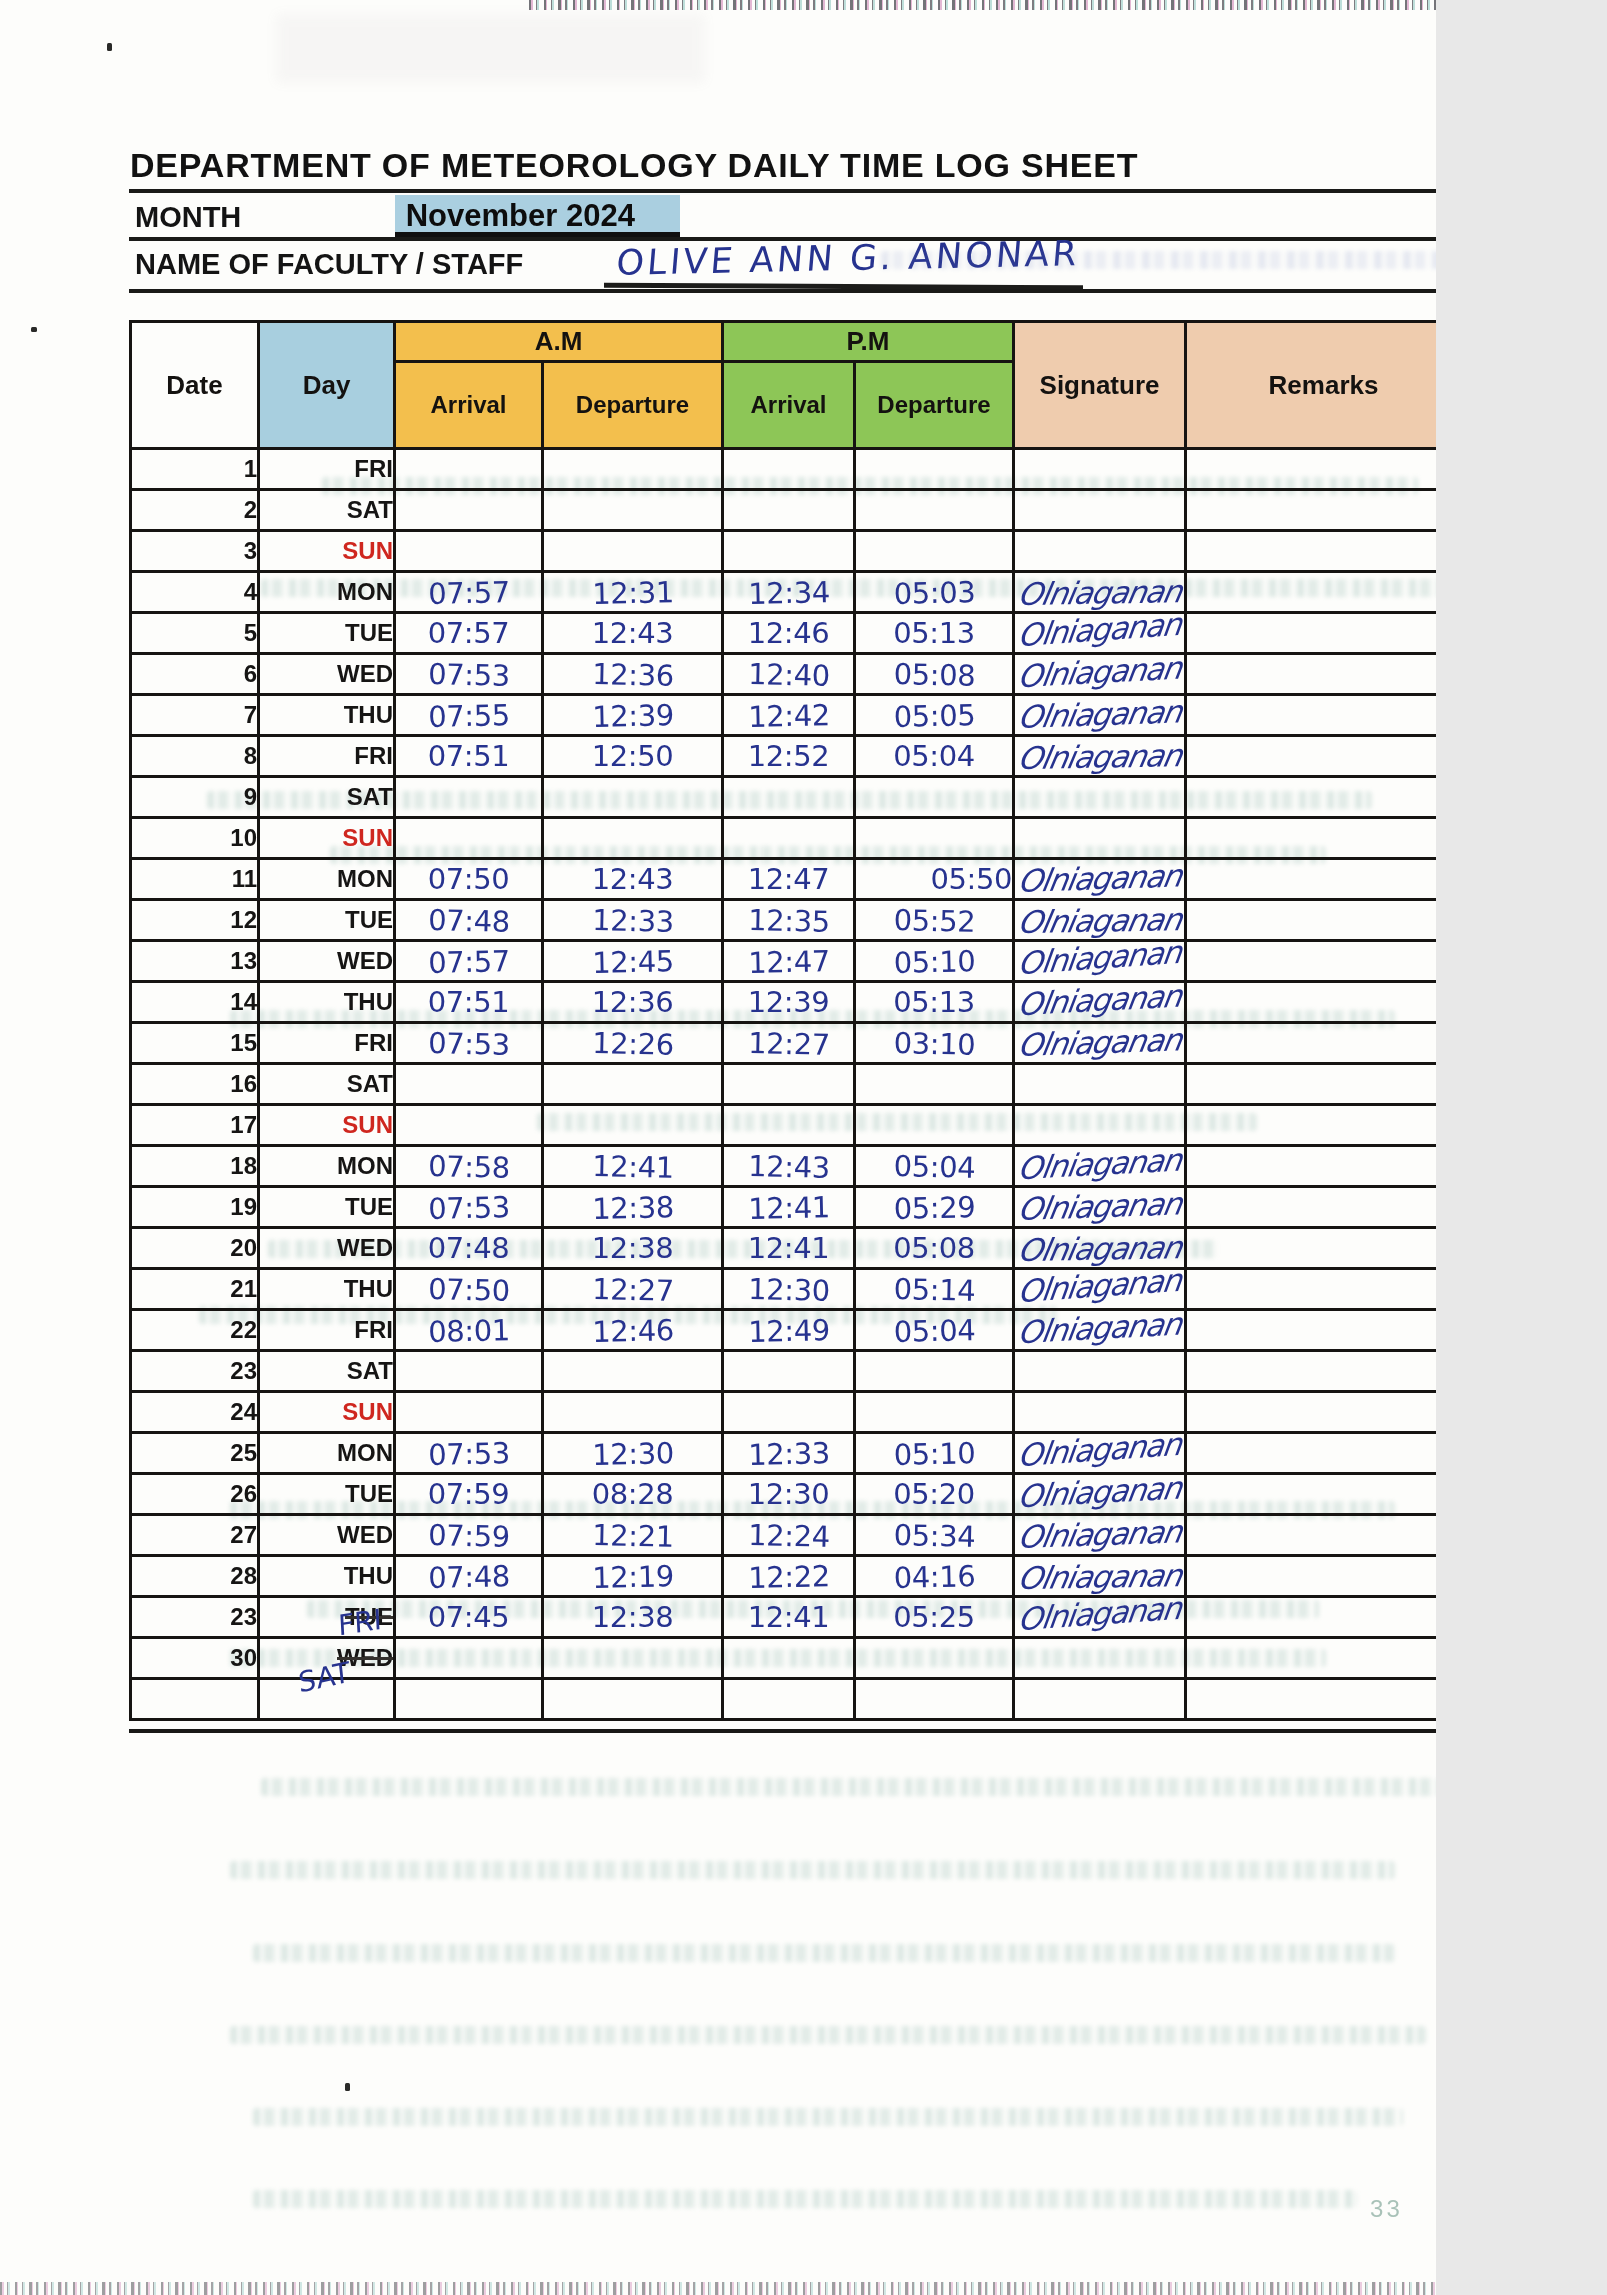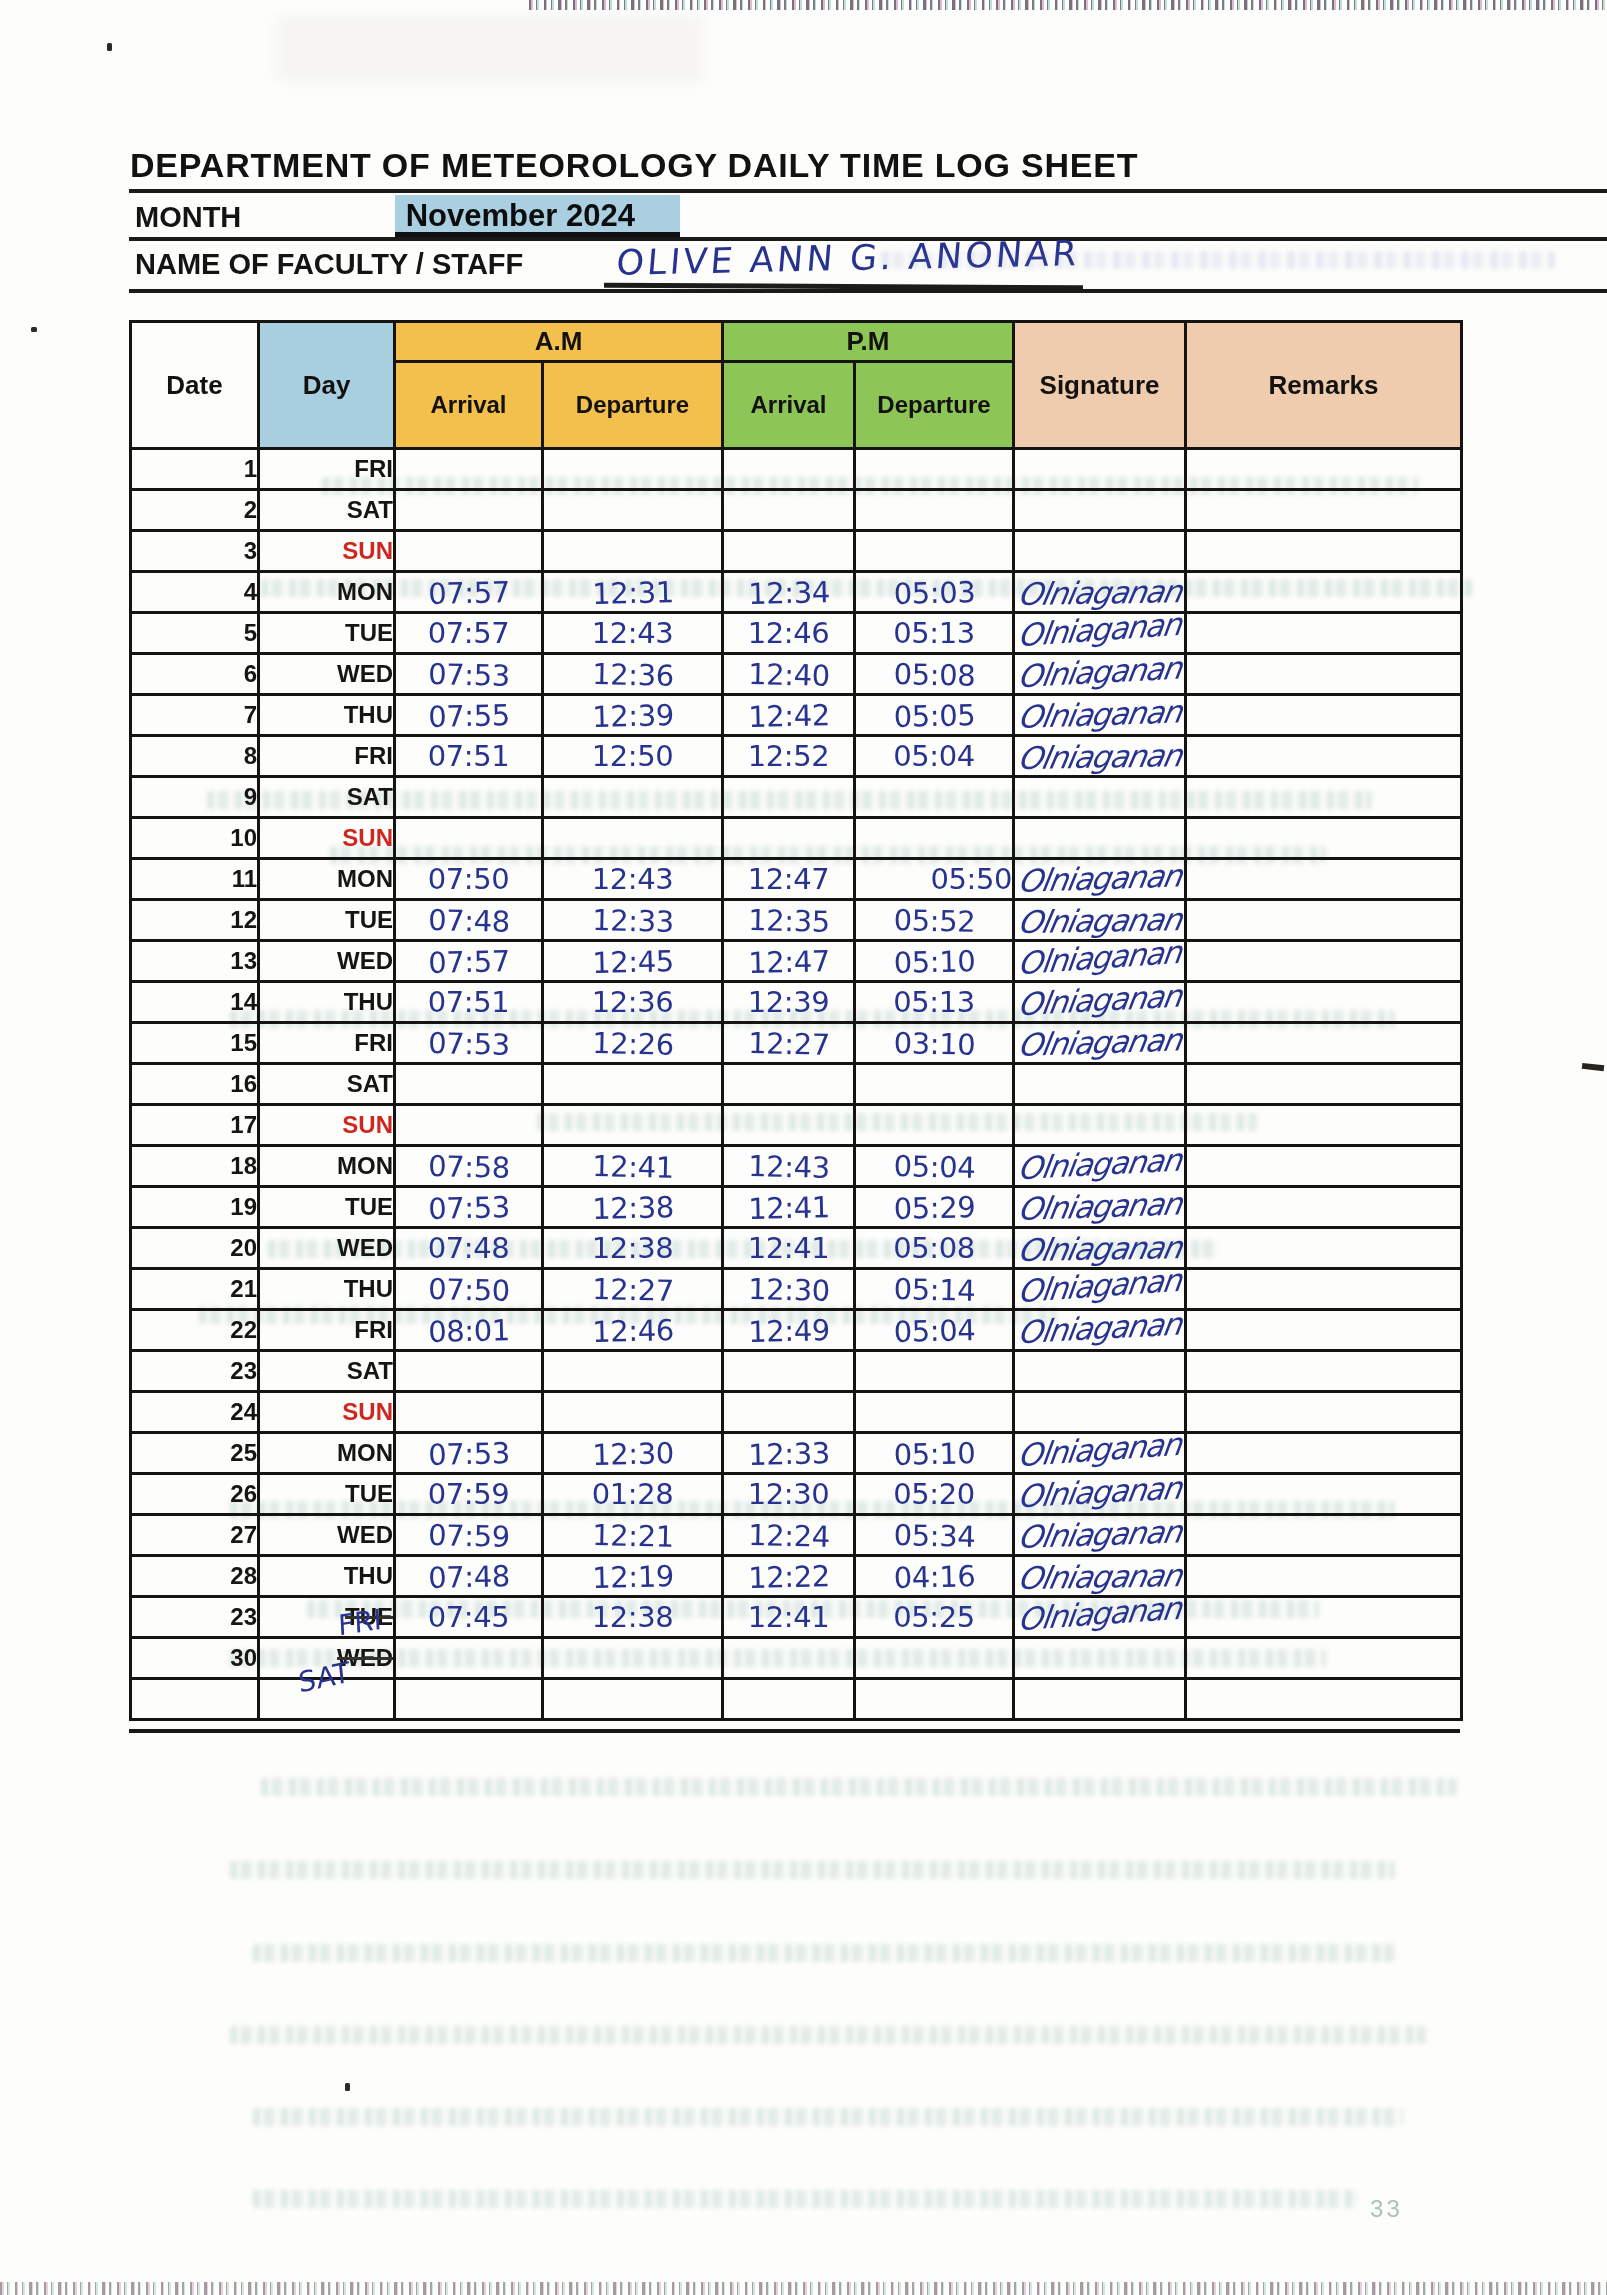--- a/index.html
+++ b/index.html
@@ -1,18 +1,18 @@
 <!DOCTYPE html>
 <html style="--day-header: #a8cfdf; --am-header: #f3bf4d; --pm-header: #8dc657; --sig-header: #efccae; --highlight-blue: #aacfe0; --sunday-red: #cf271f; --ink-blue: #27338f;font-size:12.3px"><head>
 <meta charset="utf-8">
 <style>
   html,body{margin:0;padding:0;background:#e8e8e8;}
   .page{
     position:relative;
-    width:1607px;height:2295px;
+    width:1436px;height:2295px;
     background:#fdfdfb;
     overflow:hidden;
     font-family:"Liberation Sans", sans-serif;
     color:#161514;
   }
   
   .title{
     position:absolute;left:130px;top:146px;
     font-size:34px;font-weight:bold;letter-spacing:0.8px;
     color:#121212;white-space:nowrap;
@@ -491,21 +491,21 @@
     <td class="hw pm-out" style="transform: rotate(-1.3deg);">05:10</td>
     <td class="c-sig">
             <span class="sig" style="transform: rotate(-4deg) skewX(-14deg);">Olniaganan</span>
           </td>
     <td class="c-rem"></td>
   </tr>
         <tr>
     <td class="c-date"><span class="date-num">26</span></td>
     <td class="c-day"><span class="day-label">TUE</span></td>
     <td class="hw am-in" style="transform: rotate(0deg);">07:59</td>
-    <td class="hw am-out" style="transform: rotate(0deg);">01:28</td>
+    <td class="hw am-out" style="transform: rotate(0deg);">08:28</td>
     <td class="hw pm-in" style="transform: rotate(0deg);">12:30</td>
     <td class="hw pm-out" style="transform: rotate(0deg);">05:20</td>
     <td class="c-sig">
             <span class="sig" style="transform: rotate(-3deg) skewX(-14deg);">Olniaganan</span>
           </td>
     <td class="c-rem"></td>
   </tr>
         <tr>
     <td class="c-date"><span class="date-num">27</span></td>
     <td class="c-day"><span class="day-label">WED</span></td>

